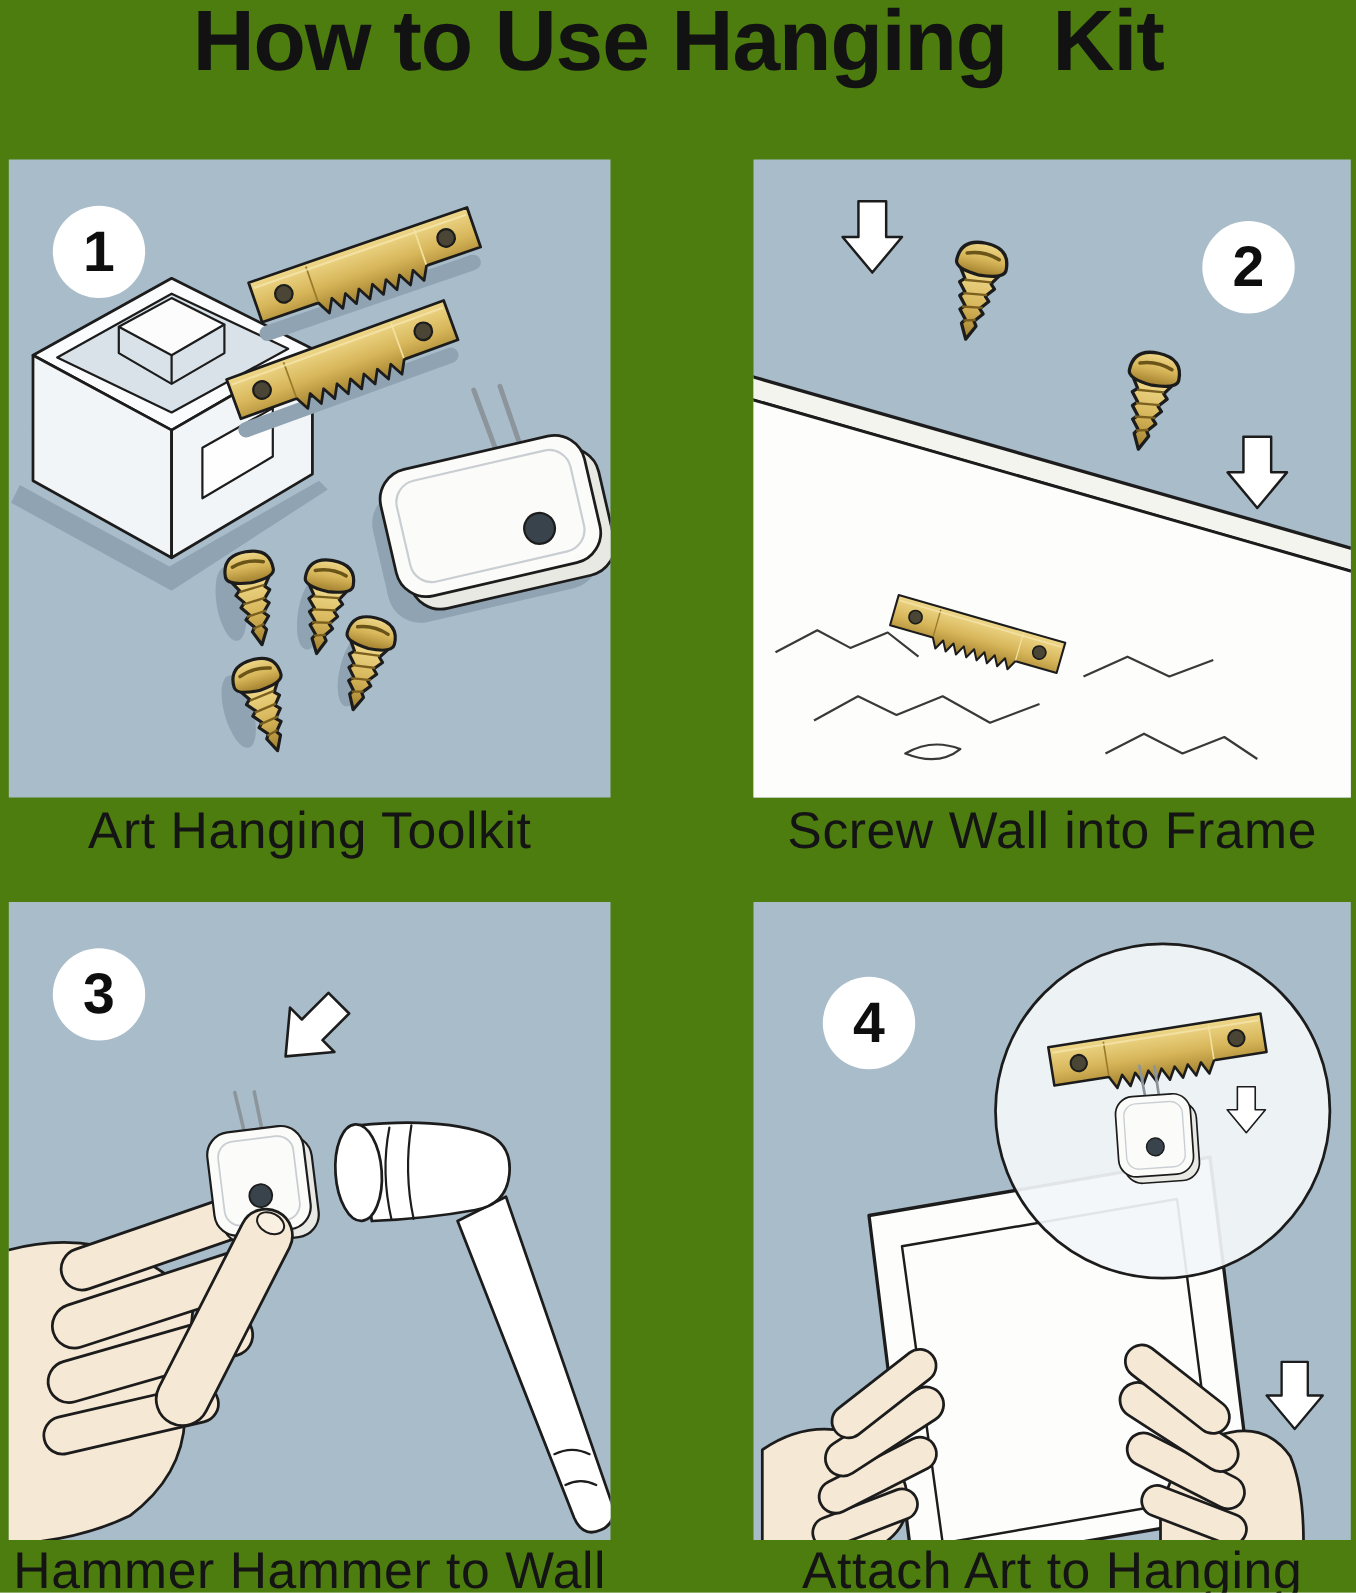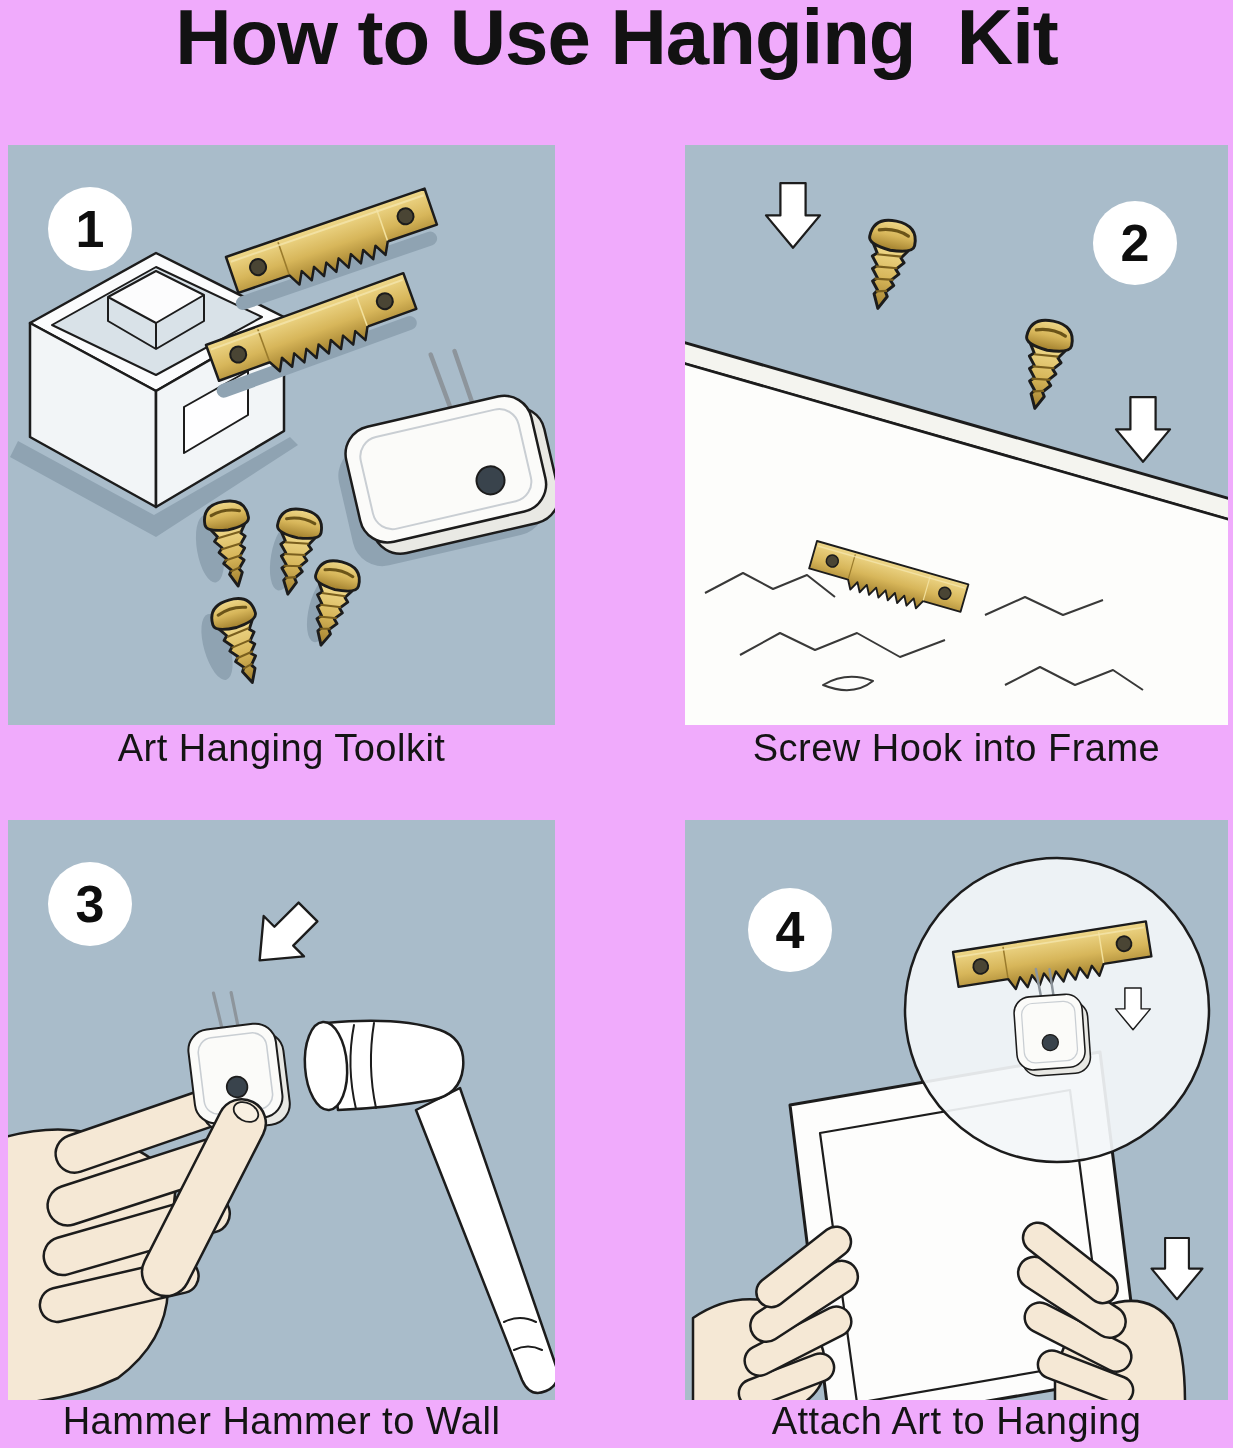--- a/index.html
+++ b/index.html
@@ -1,24 +1,24 @@
 <!DOCTYPE html>
 <html style="--panel-bg: #a9bcca;"><head>
 <meta charset="utf-8">
 <style>
   *{box-sizing:border-box;margin:0;padding:0}
   :root{--panel-bg:#a9bcca;--ink:#121212}
   html,body{background:#fff}
   body{width:1233px;height:1448px;font-family:"Liberation Sans",sans-serif;position:relative;overflow:hidden}
-  .page{position:absolute;left:0;top:0;width:1233px;height:1448px;background:#f0abfc}
+  .page{position:absolute;left:0;top:0;width:1233px;height:1448px;background:#4d7c0f}
   .title{position:absolute;top:-8px;left:0;width:100%;text-align:center;font-size:78px;font-weight:bold;color:var(--ink);letter-spacing:-1px;white-space:pre}
   .panel{position:absolute;background:var(--panel-bg)}
   .panel svg{display:block;width:100%;height:100%}
   .badge{position:absolute;width:84px;height:84px;border-radius:50%;background:#ffffff;display:flex;align-items:center;justify-content:center;font-size:52px;font-weight:bold;color:#0e0e0e}
-  .caption{position:absolute;text-align:center;font-size:38px;color:#141414;letter-spacing:.5px}
+  .caption{position:absolute;text-align:center;font-size:47px;color:#141414;letter-spacing:.5px}
   #p1{left:8px;top:145px;width:547px;height:580px}
   #p2{left:685px;top:145px;width:543px;height:580px}
   #p3{left:8px;top:820px;width:547px;height:580px}
   #p4{left:685px;top:820px;width:543px;height:580px}
   .badge-1{left:40px;top:42px}
   .badge-2{left:408px;top:56px}
   .badge-3{left:40px;top:42px}
   .badge-4{left:63px;top:68px}
   #c1{left:8px;top:727px;width:547px}
   #c2{left:685px;top:727px;width:543px}
@@ -190,17 +190,17 @@
         <rect x="-12" y="-15" width="112" height="30" rx="15" transform="translate(420,470) rotate(-142)"></rect>
       </g>
       <use href="#arrowDown" transform="translate(492,418) scale(0.85)"></use>
     </svg>
     <div class="badge badge-4">
       <span>4</span>
     </div>
   </div>
 
   <div class="caption" id="c1">Art Hanging Toolkit</div>
-  <div class="caption" id="c2">Screw Hook into Frame</div>
+  <div class="caption" id="c2">Screw Wall into Frame</div>
   <div class="caption" id="c3">Hammer Hammer to Wall</div>
   <div class="caption" id="c4">Attach Art to Hanging</div>
 
 </div>
 
 </body></html>

